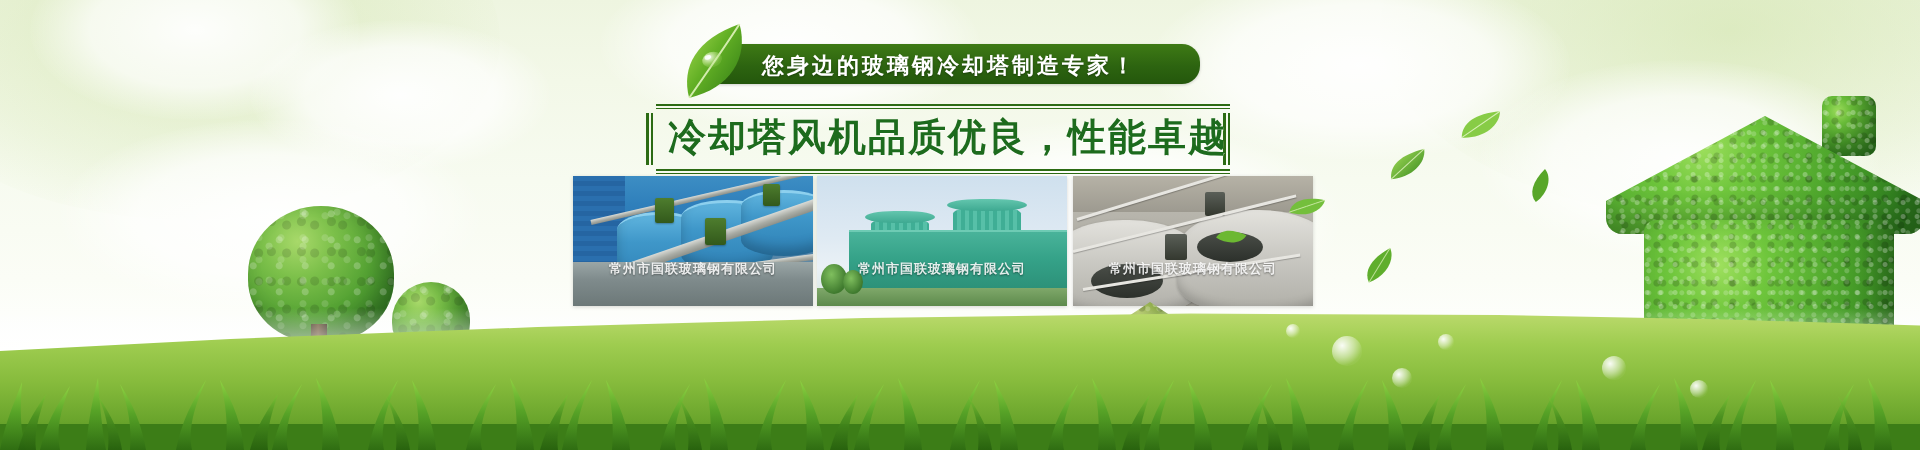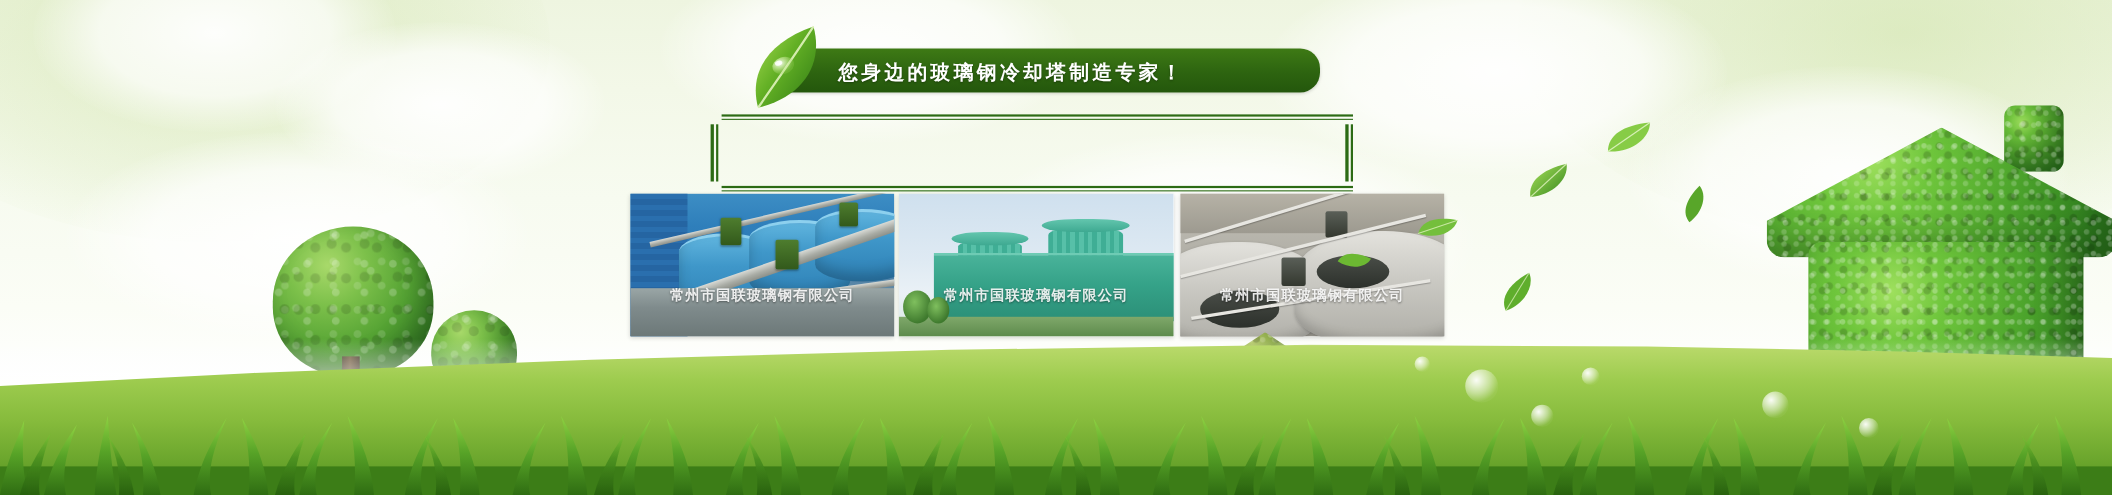--- a/index.html
+++ b/index.html
@@ -58,21 +58,21 @@
     width:500px; height:40px;
     background:linear-gradient(to bottom,#3e7a15 0%,#2d6410 55%,#24570c 100%);
     border-radius:18px 18px 18px 18px;
     box-shadow:0 1px 3px rgba(0,0,0,.18);
   }
   .tagline-text {
     position:relative;
     z-index:3;
     margin-left:62px;
     color:#ffffff;
-    font-size:18px;
+    font-size:22px;
     font-weight:bold;
     letter-spacing:3px;
     line-height:40px;
     text-shadow:0 1px 2px rgba(0,0,0,.35);
     white-space:nowrap;
   }
   
   .pill-leaf {
     position:absolute;
     left:-28px; top:-13px;
@@ -400,20 +400,21 @@
       <ellipse cx="48" cy="33" rx="12" ry="9" fill="url(#drop)"></ellipse>
       <ellipse cx="44" cy="29" rx="4" ry="2.6" fill="#ffffff" opacity=".85"></ellipse>
     </svg>
     <div class="tagline-text">您身边的玻璃钢冷却塔制造专家！</div>
   </div>
 
   <div class="headline-block">
     <div class="rule-top"></div>
     <div class="bar-left"></div>
     <div class="bar-right"></div>
+    <div class="headline-text">冷却塔风机品质优良，性能卓越</div>
     <div class="rule-bot"></div>
   </div>
 
   <div class="photo" id="photo-1">
     <div class="p1-bg"></div>
     <div class="p1-wall"></div>
 
     <div class="p1-tank" style="left:44px;  top:36px; width:86px;  height:74px;"></div>
     <div class="p1-tank" style="left:108px; top:24px; width:92px;  height:72px;"></div>
     <div class="p1-tank" style="left:168px; top:14px; width:86px;  height:66px;"></div>

